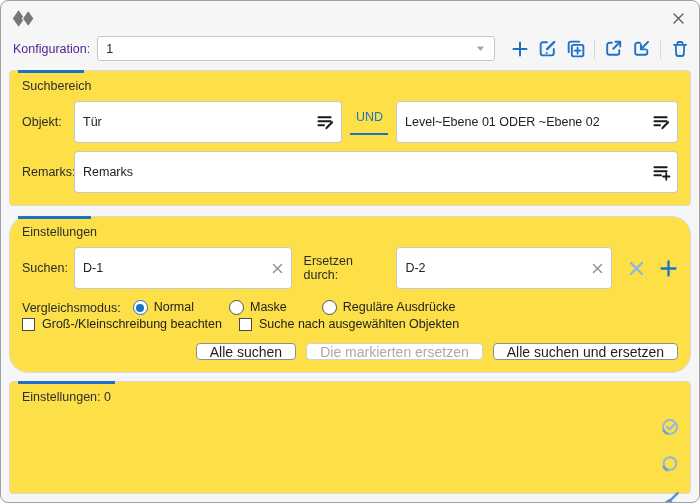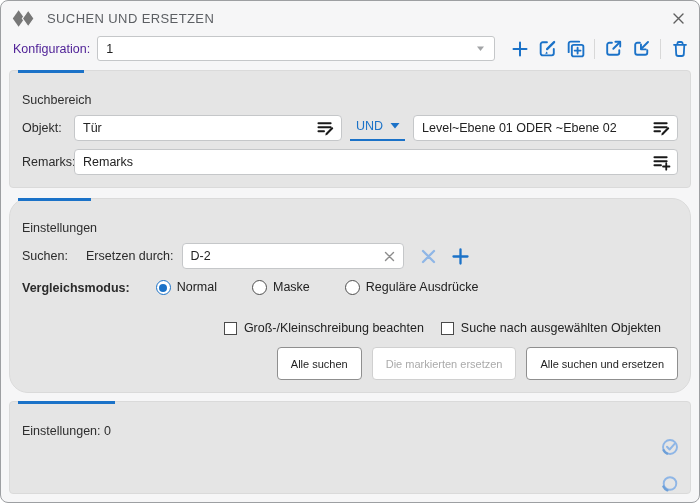--- a/index.html
+++ b/index.html
@@ -21,74 +21,73 @@
   
   .config-row{display:flex;align-items:center;padding:3px 8px 7px 12px;flex:0 0 auto;}
   .config-label{font-size:12.5px;color:#4c1d95;margin-right:7px;}
   .select{width:412px;height:25px;background:#fff;border:1px solid #c5c7c9;border-radius:3px;
     display:flex;align-items:center;padding:0 8px;font-size:12.5px;color:#222;}
   .select .chev{margin-left:auto;display:flex;}
   .tool-icons{display:flex;align-items:center;gap:5px;margin-left:13px;}
   .ticon{width:23px;height:23px;display:flex;align-items:center;justify-content:center;}
   .tdiv{width:1px;height:20px;background:#d8d8d8;margin:0 2px;}
   
-  .group{background:#e5e5e5;border:1px solid #dadada;border-radius:4px;margin:0 8px;position:relative;
-    padding:22px 12px 12px;flex:0 0 auto;}
+  .group{background:#fde047;border:1px solid #dadada;border-radius:4px;margin:0 8px;position:relative;
+    padding:8px 12px 12px;flex:0 0 auto;}
   .group::before{content:"";position:absolute;top:-1px;left:8px;height:3px;background:#1b72c8;}
   .g1{margin-top:2px;}
   .g1::before{width:66px;}
   .g2{margin-top:10px;border-radius:19px;}
   .g2::before{width:73px;}
   .g3{margin-top:8px;margin-bottom:8px;flex:1 1 auto;}
   .g3::before{width:97px;}
   .group-title{font-size:12.5px;color:#2e2e2e;margin-bottom:7px;}
   .frow{display:flex;align-items:center;margin-top:8px;}
   .flabel{width:52px;flex:0 0 auto;font-size:12.5px;color:#2b2b2b;}
   .inline-label{font-size:12.5px;color:#2b2b2b;}
   
-  .input-box{height:26px;border:1px solid #c5c7c9;border-radius:4px;background:#fff;
+  .input-box{height:42px;border:1px solid #c5c7c9;border-radius:4px;background:#fff;
     display:flex;align-items:center;padding:0 6px 0 8px;gap:4px;}
   .input-box input{border:none;outline:none;flex:1;min-width:0;background:transparent;
     font-family:"Liberation Sans",sans-serif;font-size:12.5px;color:#222;padding:0;}
   .ib-objekt{width:268px;}
   .ib-flex{flex:1 1 auto;}
   .ib-suchen{width:224px;}
   .ib-ersetzen{width:222px;}
   .und{display:flex;align-items:center;gap:7px;color:#1b72c8;font-size:12.5px;font-weight:400;
-    border-bottom:2px solid #1b72c8;height:25px;padding:0 5px 3px 6px;margin:0 8px;}
+    border-bottom:2px solid #1b72c8;height:25px;padding:0 5px 3px 6px;margin:0 8px;flex-direction:column;}
   
   .radio-row{gap:0;}
   .radio{display:flex;align-items:flex-start;gap:6px;font-size:12.5px;color:#222;margin-right:35px;}
   .rdot{width:15px;height:15px;border-radius:50%;border:1px solid #4f4f4f;background:#fff;position:relative;flex:0 0 auto;}
   .rdot.sel{border:1.5px solid #1b72c8;}
   .rdot.sel::after{content:"";position:absolute;inset:2.5px;border-radius:50%;background:#1b72c8;}
   .check{display:flex;align-items:center;gap:7px;font-size:12.5px;color:#222;margin-right:17px;}
   .cbox{width:13px;height:13px;border:1px solid #4a4a4a;background:#fff;flex:0 0 auto;}
   
   .btn-row{justify-content:flex-end;gap:10px;margin-top:12px;}
-  .btn{height:33px;padding:0 13px;background:#fff;border:1px solid #8f8f8f;border-radius:4px;
-    font-size:11px;color:#1e1e1e;display:flex;align-items:center;cursor:default;}
+  .btn{height:17px;padding:0 13px;background:#fff;border:1px solid #8f8f8f;border-radius:4px;
+    font-size:14px;color:#1e1e1e;display:flex;align-items:center;cursor:default;}
   .btn.disabled{color:#aaaaaa;border-color:#d0d0d0;}
   
   .results-icons{position:absolute;right:9px;top:34px;display:flex;flex-direction:column;align-items:center;gap:15px;}
   .ricon{width:22px;height:22px;display:flex;align-items:center;justify-content:center;}
 </style>
 </head>
 <body>
 
 <div class="window">
 
   <div class="titlebar">
     <span style="display:flex;">
       <svg width="27" height="19" viewBox="0 0 27 19">
         <path d="M7.6 1.2 L13.4 9.5 L7.6 17.8 L1.8 9.5 Z" fill="#777777"></path>
         <path d="M17.2 1.2 L23 9.5 L17.2 17.8 L11.4 9.5 Z" fill="#777777" stroke="#f6f6f7" stroke-width="1.2"></path>
       </svg>
     </span>
-    <span class="title">SUCHEN UND ERSETZEN</span>
     <span class="close">
       <svg width="13" height="13" viewBox="0 0 13 13">
         <path d="M2 2 L11 11 M11 2 L2 11" stroke="#5f5f5f" stroke-width="1.4" stroke-linecap="round"></path>
       </svg>
     </span>
   </div>
 
   <div class="config-row">
     <span class="config-label">Konfiguration:</span>
     <div class="select">
@@ -188,20 +187,28 @@
         </span>
       </div>
     </div>
   </div>
 
   <div class="group g2">
     <div class="group-title">Einstellungen</div>
 
     <div class="frow">
       <span class="flabel">Suchen:</span>
+      <div class="input-box ib-suchen">
+        <input value="D-1" style="">
+        <span style="display:flex;">
+          <svg width="15" height="15" viewBox="0 0 15 15">
+              <path d="M3.5 3.5l8 8 M11.5 3.5l-8 8" stroke="#8c8c8c" stroke-width="1.4" stroke-linecap="round"></path>
+            </svg>
+        </span>
+      </div>
       <span class="inline-label" style="margin:0 8px 0 12px;">Ersetzen durch:</span>
       <div class="input-box ib-ersetzen">
         <input value="D-2" style="">
         <span style="display:flex;">
           <svg width="15" height="15" viewBox="0 0 15 15">
               <path d="M3.5 3.5l8 8 M11.5 3.5l-8 8" stroke="#8c8c8c" stroke-width="1.4" stroke-linecap="round"></path>
             </svg>
         </span>
       </div>
       <span style="display:flex;margin-left:15px;">
@@ -210,36 +217,36 @@
           </svg>
       </span>
       <span style="display:flex;margin-left:13px;">
         <svg width="19" height="19" viewBox="0 0 19 19">
             <path d="M9.5 2.5v14 M2.5 9.5h14" stroke="#1b72c8" stroke-width="2.3" stroke-linecap="round"></path>
           </svg>
       </span>
     </div>
 
     <div class="frow radio-row" style="margin-top:11px;">
-      <span class="inline-label" style="margin-right:26px;font-weight:bold;">Vergleichsmodus:</span>
+      <span class="inline-label" style="margin-right:12px;">Vergleichsmodus:</span>
       <span class="radio">
         <span class="rdot sel"></span>
         <span>Normal</span>
       </span>
       <span class="radio">
         <span class="rdot"></span>
         <span>Maske</span>
       </span>
       <span class="radio">
         <span class="rdot"></span>
         <span>Reguläre Ausdrücke</span>
       </span>
     </div>
 
-    <div class="frow" style="margin-top:26px;justify-content:flex-end;">
+    <div class="frow" style="margin-top:2px;">
       <span class="check">
         <span class="cbox"></span>
         <span>Groß-/Kleinschreibung beachten</span>
       </span>
       <span class="check">
         <span class="cbox"></span>
         <span>Suche nach ausgewählten Objekten</span>
       </span>
     </div>
 

